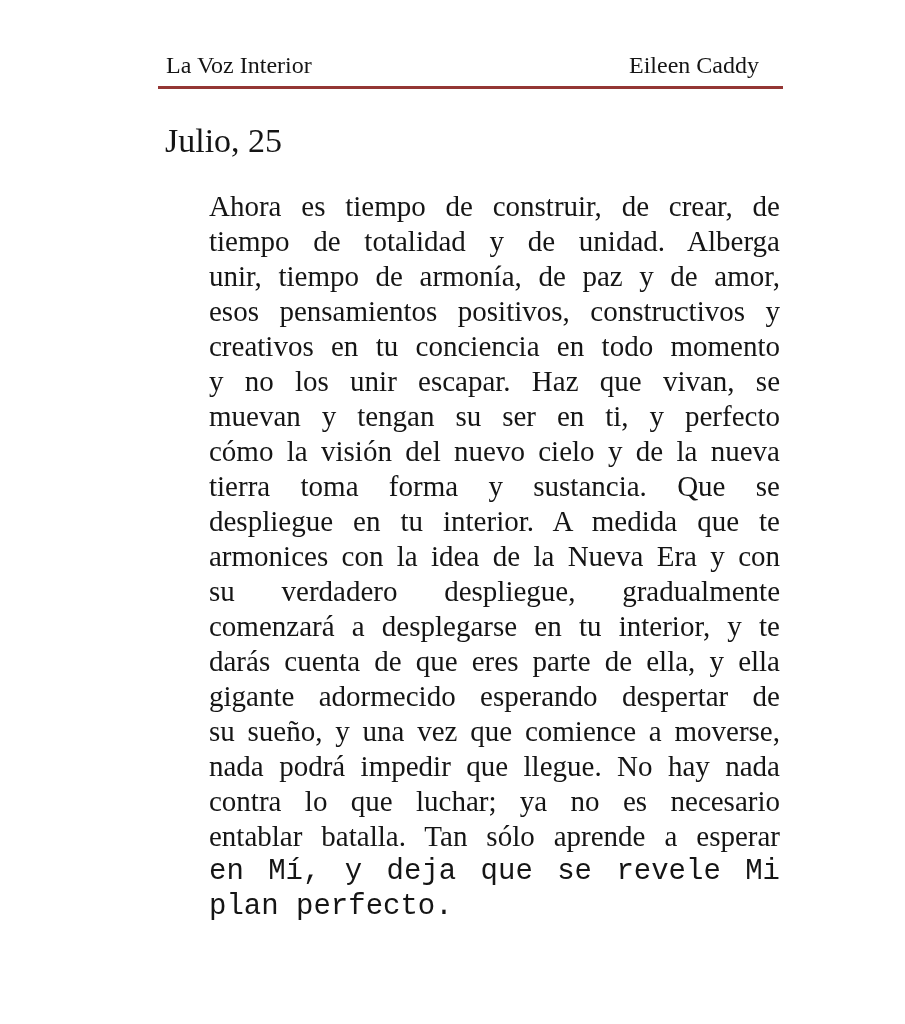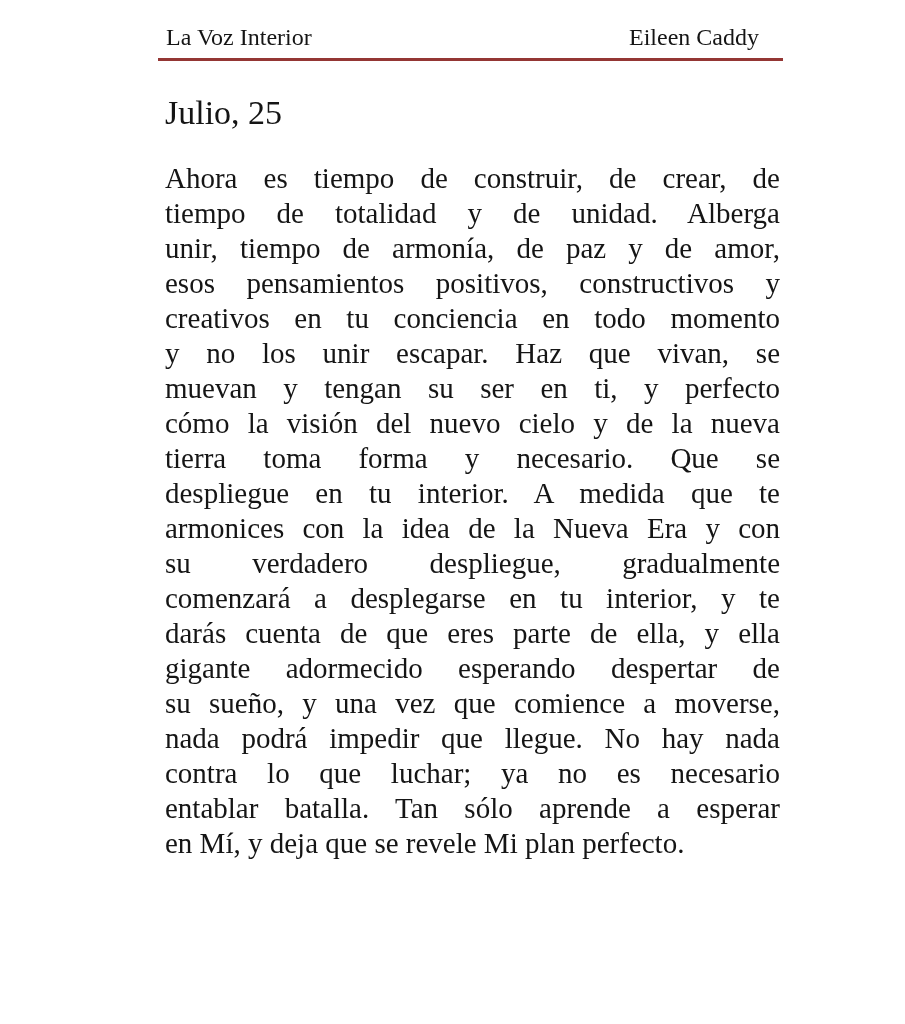--- a/index.html
+++ b/index.html
@@ -11,21 +11,21 @@
     width: 905px;
     height: 1024px;
     overflow: hidden;
     font-family: "Liberation Serif", "DejaVu Serif", serif;
     color: #151515;
   }
   .page {
     position: relative;
     width: 625px;
     margin-left: 158px;
-    padding-top: 24px;
+    padding-top: 52px;
   }
   .header {
     display: flex;
     justify-content: space-between;
     align-items: baseline;
     font-size: 24px;
     line-height: 27px;
     padding: 0 24px 7px 8px;
     border-bottom: 3px solid #943634;
   }
@@ -41,27 +41,29 @@
   .body-text {
     margin-top: 32px;
     padding: 0 3px 0 7px;
     font-size: 29px;
     line-height: 35px;
   }
   .body-text .line {
     text-align: justify;
     text-align-last: justify;
     white-space: nowrap; 
+    margin-left: 44px;
   }
   .body-text .line {
     white-space: normal;
     word-spacing: normal;
   }
   .body-text .line.last {
     text-align-last: left;
+    font-family: Liberation Mono, monospace;
   }
 </style>
 </head>
 <body style="background: rgb(255, 255, 255); color: rgb(21, 21, 21);">
 
 <div class="page">
   <div class="header" style="border-bottom-color: rgb(148, 54, 52);">
     <span>La Voz Interior</span>
     <span>Eileen Caddy</span>
   </div>
@@ -69,21 +71,21 @@
   <h2 class="date-heading">Julio, 25</h2>
   <div class="body-text">
       <div class="line">Ahora es tiempo de construir, de crear, de</div>
       <div class="line">tiempo de totalidad y de unidad. Alberga</div>
       <div class="line">unir, tiempo de armonía, de paz y de amor,</div>
       <div class="line">esos pensamientos positivos, constructivos y</div>
       <div class="line">creativos en tu conciencia en todo momento</div>
       <div class="line">y no los unir escapar. Haz que vivan, se</div>
       <div class="line">muevan y tengan su ser en ti, y perfecto</div>
       <div class="line">cómo la visión del nuevo cielo y de la nueva</div>
-      <div class="line">tierra toma forma y necesario. Que se</div>
+      <div class="line">tierra toma forma y sustancia. Que se</div>
       <div class="line">despliegue en tu interior. A medida que te</div>
       <div class="line">armonices con la idea de la Nueva Era y con</div>
       <div class="line">su verdadero despliegue, gradualmente</div>
       <div class="line">comenzará a desplegarse en tu interior, y te</div>
       <div class="line">darás cuenta de que eres parte de ella, y ella</div>
       <div class="line">gigante adormecido esperando despertar de</div>
       <div class="line">su sueño, y una vez que comience a moverse,</div>
       <div class="line">nada podrá impedir que llegue. No hay nada</div>
       <div class="line">contra lo que luchar; ya no es necesario</div>
       <div class="line">entablar batalla. Tan sólo aprende a esperar</div>

